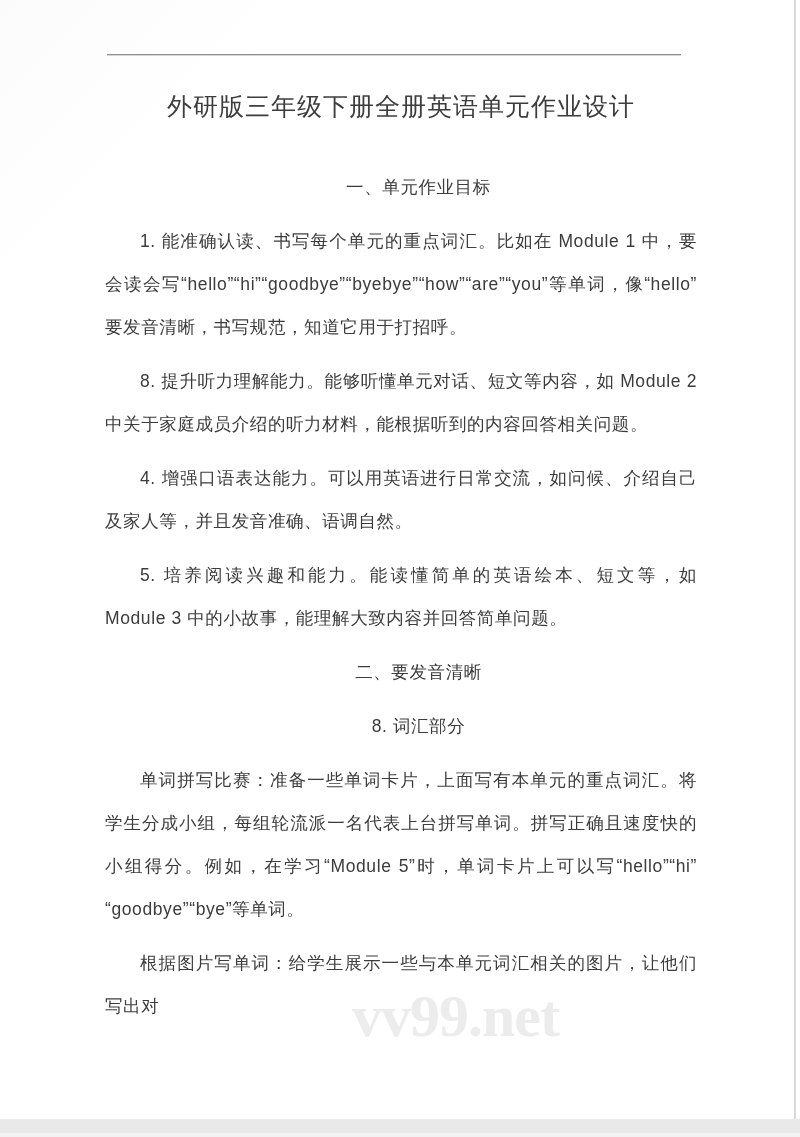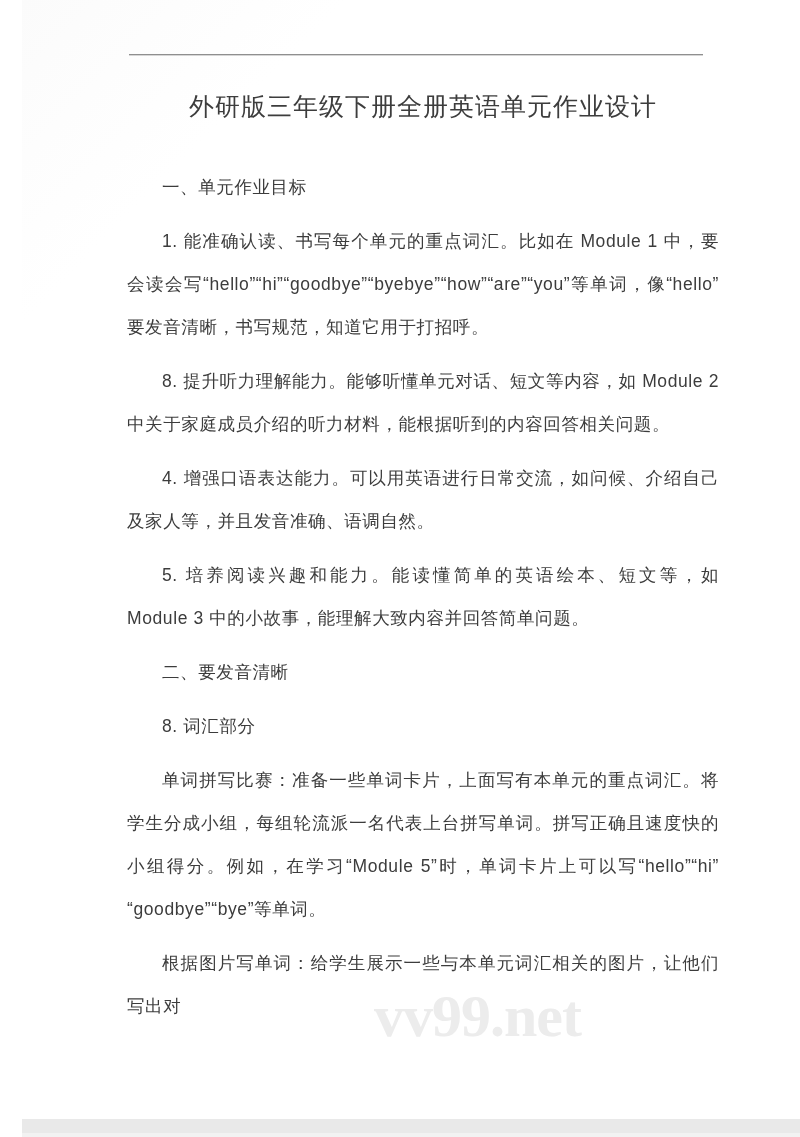--- a/index.html
+++ b/index.html
@@ -6,21 +6,20 @@
   html, body {
     width: 800px; height: 1137px;
     font-family: "Liberation Sans", "DejaVu Sans", sans-serif;
     background: #ffffff;
     overflow: hidden;
   }
   .page {
     position: relative;
     width: 657px; height: 1137px;
     background: linear-gradient(135deg, #fbfbfb 0%, #ffffff 18%);
-    margin-left: 22px;
   }
   
   .header-rule {
     position: absolute;
     left: 107px; top: 54px;
     width: 574px; height: 2px;
     background: #8f8f8f;
     border-bottom: 1px solid #d6d6d6;
   }
   
@@ -60,21 +59,21 @@
   }
   .block {
     font-size: 17.5px;
     line-height: 43px;
     letter-spacing: 0.6px;
     text-align: justify;
     text-indent: 2em;
     color: #3c3c3c;
     margin-top: 11px;
   }
-  .block.heading { text-align: left; }
+  .block.heading { text-align: center; }
   .watermark {
     position: absolute;
     left: 352px; top: 982px;
     font-family: Liberation Serif, serif;
     font-size: 60px;
     font-weight: 700;
     letter-spacing: -1px;
     color: #ececec;
     user-select: none;
     white-space: nowrap;

